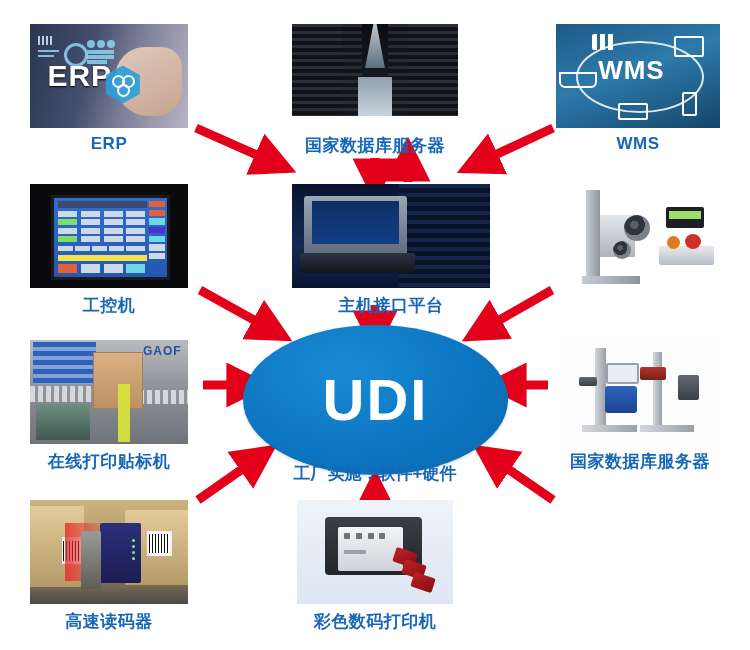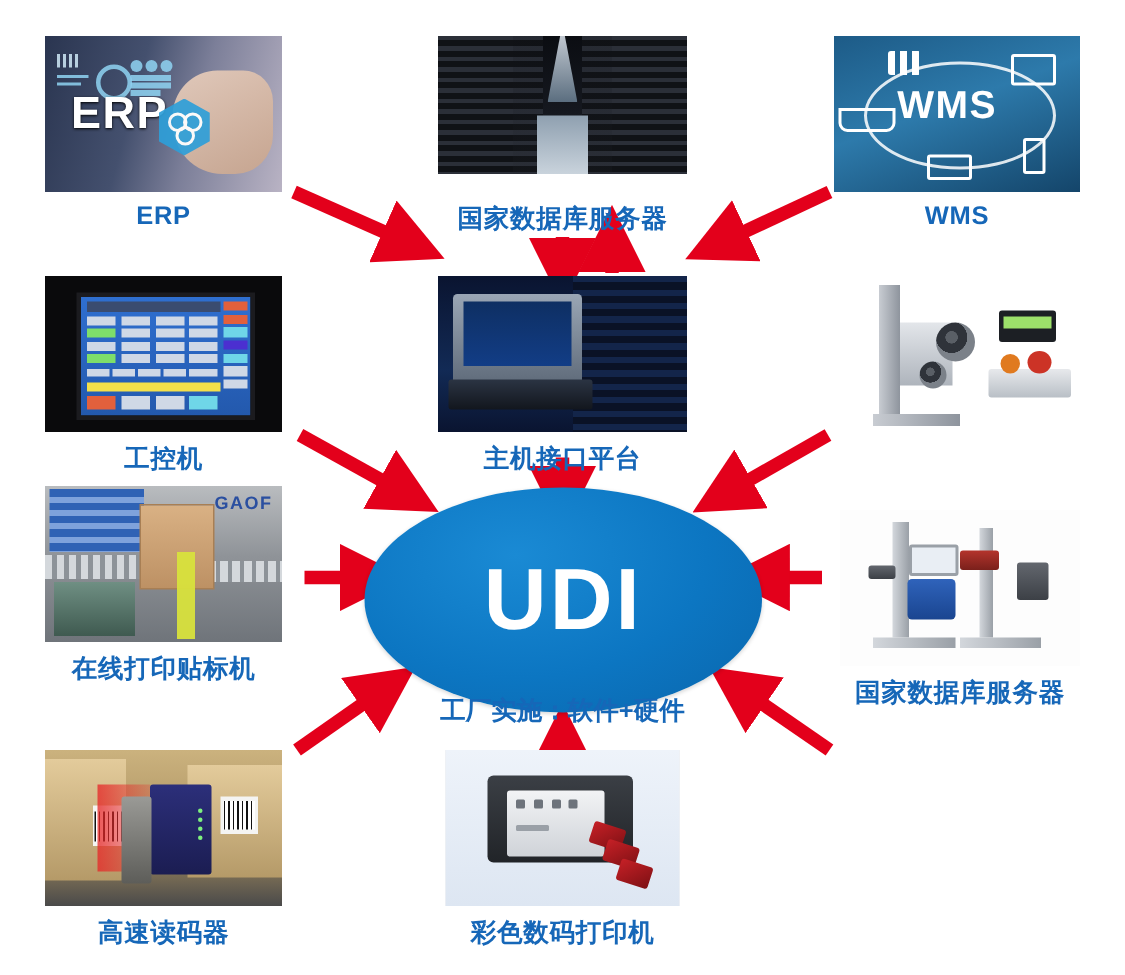--- a/index.html
+++ b/index.html
@@ -277,21 +277,21 @@
         <s class="c" style="right:2%;top:25%;width:14%;height:8%;"></s>
         <s style="right:2%;top:36%;width:14%;height:8%;background:#4b2fd0;"></s>
         <s class="c" style="right:2%;top:47%;width:14%;height:8%;"></s>
         <s style="right:2%;top:58%;width:14%;height:8%;"></s>
         <s style="right:2%;top:69%;width:14%;height:8%;"></s>
       </div>
     </div>
     <div class="label" style="top:110px;">工控机</div>
   </div>
 
-  <div class="node" style="left:292px;top:184px;width:166px;height:104px;">
+  <div class="node" style="left:292px;top:184px;width:198px;height:104px;">
     <div class="thumb">
       <div class="ph host-bg"></div>
       <div class="host-rack"></div>
       <div class="host-lap">
         <div class="host-lapscr"></div>
       </div>
       <div class="host-base"></div>
     </div>
     <div class="label" style="top:110px;">主机接口平台</div>
   </div>
@@ -306,21 +306,21 @@
       <div class="w-disp" style="left:66%;top:22%;width:24%;height:20%;">
           <i></i>
         </div>
       <div class="w-scale" style="left:62%;top:60%;width:34%;height:18%;"></div>
       <div class="w-veg" style="left:78%;top:48%;width:16px;height:15px;background:#cc3326;"></div>
       <div class="w-veg" style="left:67%;top:50%;width:13px;height:13px;background:#e07a1f;"></div>
       <div class="w-col" style="left:14%;bottom:4%;width:36%;height:8%;"></div>
     </div>
   </div>
 
-  <div class="node" style="left:30px;top:324px;width:158px;height:104px;">
+  <div class="node" style="left:30px;top:340px;width:158px;height:104px;">
     <div class="thumb">
       <div class="ph conv-bg"></div>
       <div class="pallet"></div>
       <div class="roller" style="left:0;top:44%;width:44%;height:16%;"></div>
       <div class="roller" style="right:0;top:48%;width:36%;height:14%;"></div>
       <div class="box"></div>
       <div class="guard" style="left:56%;top:42%;width:7%;height:56%;"></div>
       <div class="roller" style="left:4%;top:62%;width:34%;height:34%;background:linear-gradient(180deg,#6f8f83,#3f5a50);"></div>
       <div class="gaof">GAOF</div>
     </div>

